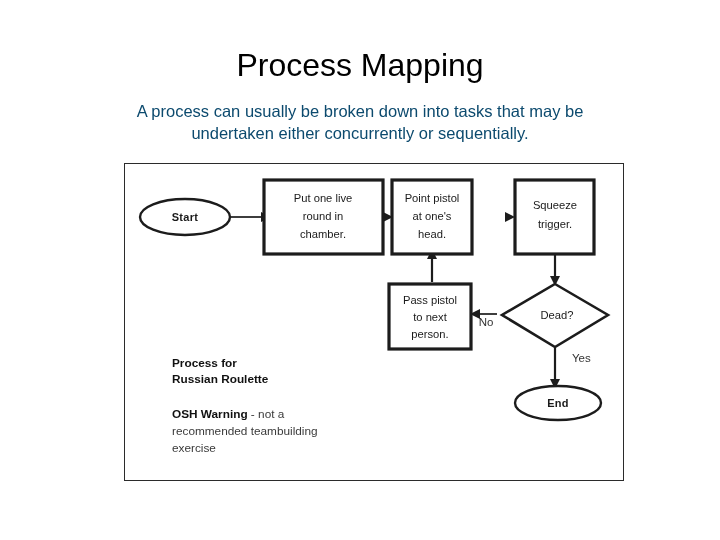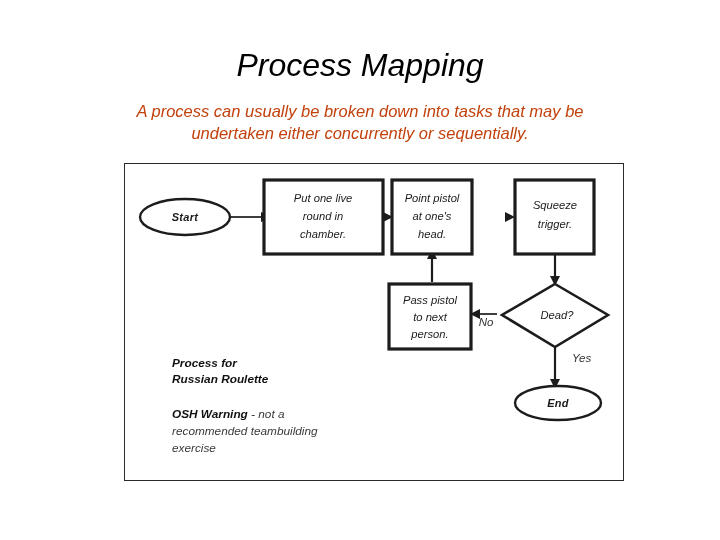--- a/index.html
+++ b/index.html
@@ -11,42 +11,41 @@
     height: 540px;
     background: #ffffff;
     font-family: "Liberation Sans", sans-serif;
     overflow: hidden;
   }
   #slide {
     position: relative;
     width: 720px;
     height: 540px;
     background: #ffffff;
-    font-style: italic;
   }
   #title {
     position: absolute;
     left: 0;
     top: 47px;
     width: 720px;
     text-align: center;
     font-size: 32px;
     font-weight: normal;
     color: #000000;
     letter-spacing: 0px;
     line-height: 1.15;
   }
   #subtitle {
     position: absolute;
     left: 95px;
     top: 101px;
     width: 530px;
     text-align: center;
     font-size: 16.5px;
-    color: #c2410c;
+    color: #0c4a6e;
     line-height: 1.33;
   }
   #diagram-frame {
     position: absolute;
     left: 124px;
     top: 163px;
     width: 500px;
     height: 318px;
     border: 1.6px solid #2b2b2b;
     background: #ffffff;

